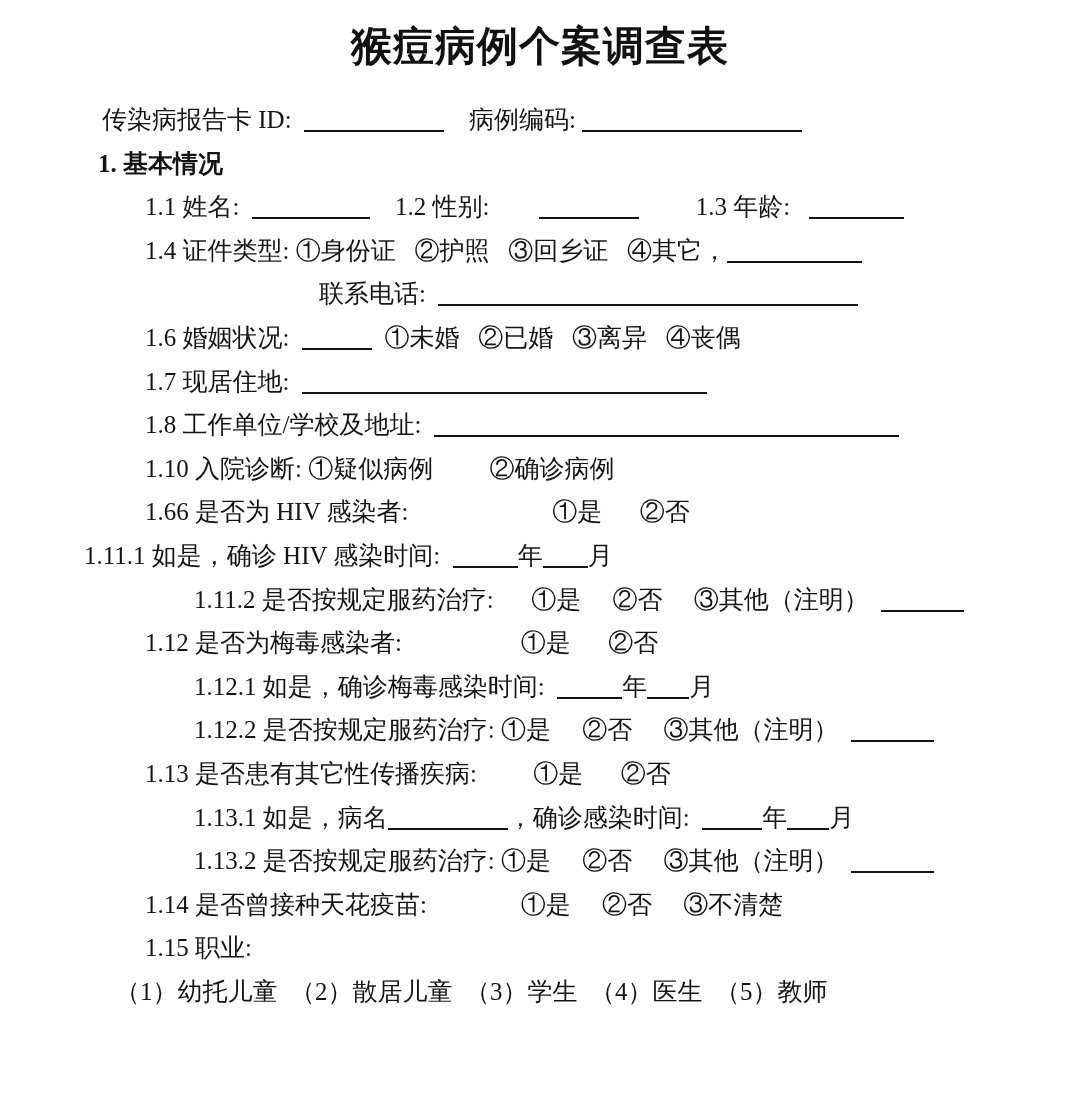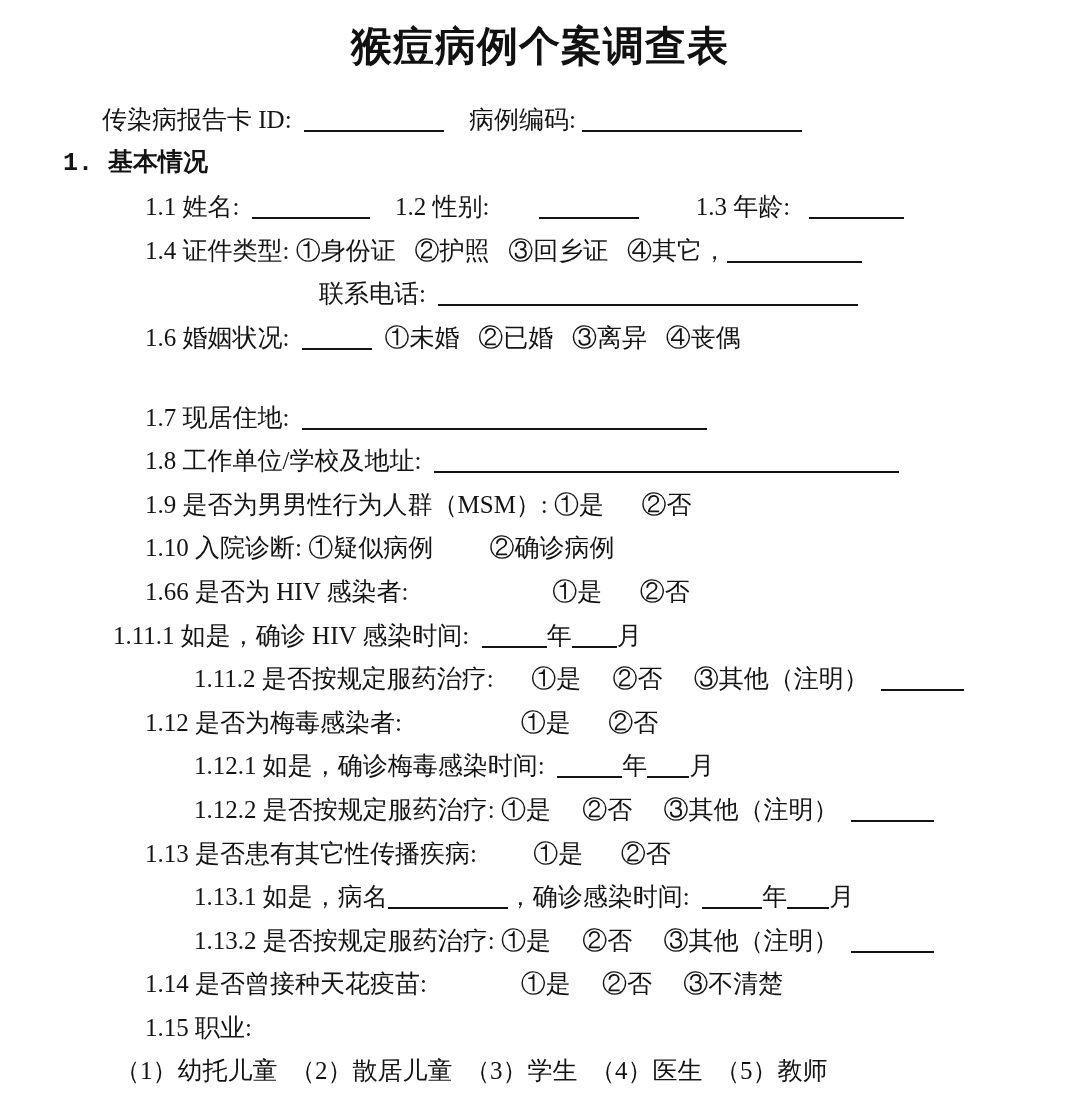--- a/index.html
+++ b/index.html
@@ -55,31 +55,30 @@
     vertical-align: -4px;
   }
 </style>
 </head>
 <body>
 
 <div class="doc">
   <h1 class="title">猴痘病例个案调查表</h1>
   <div class="lines">
       <div class="line" style="padding-left: 102px;"><span class="run">传染病报告卡 ID:  </span><span class="u" style="width: 140px; border-bottom-color: rgb(20, 20, 20);"></span><span class="run">    病例编码: </span><span class="u" style="width: 220px; border-bottom-color: rgb(20, 20, 20);"></span></div>
-      <div class="line bold" style="padding-left: 63px; font-family: Liberation Mono, monospace;"><span class="run">1. 基本情况</span></div>
+      <div class="line bold" style="padding-left: 98px;"><span class="run">1. 基本情况</span></div>
       <div class="line" style="padding-left: 145px;"><span class="run">1.1 姓名:  </span><span class="u" style="width: 118px; border-bottom-color: rgb(20, 20, 20);"></span><span class="run">    1.2 性别:        </span><span class="u" style="width: 100px; border-bottom-color: rgb(20, 20, 20);"></span><span class="run">         1.3 年龄:   </span><span class="u" style="width: 95px; border-bottom-color: rgb(20, 20, 20);"></span></div>
       <div class="line" style="padding-left: 145px;"><span class="run">1.4 证件类型: ①身份证   ②护照   ③回乡证   ④其它，</span><span class="u" style="width: 135px; border-bottom-color: rgb(20, 20, 20);"></span></div>
       <div class="line" style="padding-left: 319px;"><span class="run">联系电话:  </span><span class="u" style="width: 420px; border-bottom-color: rgb(20, 20, 20);"></span></div>
       <div class="line" style="padding-left: 145px;"><span class="run">1.6 婚姻状况:  </span><span class="u" style="width: 70px; border-bottom-color: rgb(20, 20, 20);"></span><span class="run">  ①未婚   ②已婚   ③离异   ④丧偶</span></div>
-      <div class="line" style=" margin-top: 36px;"><span class="run">1.7 现居住地:  </span><span class="u" style="width: 405px; border-bottom-color: rgb(20, 20, 20);"></span></div>
+      <div class="line" style=""><span class="run">1.7 现居住地:  </span><span class="u" style="width: 405px; border-bottom-color: rgb(20, 20, 20);"></span></div>
       <div class="line" style="padding-left: 145px;"><span class="run">1.8 工作单位/学校及地址:  </span><span class="u" style="width: 465px; border-bottom-color: rgb(20, 20, 20);"></span></div>
-      <div class="line" style="padding-left: 145px;"><span class="run">1.9 是否为男男性行为人群（MSM）: ①是      ②否</span></div>
       <div class="line" style="padding-left: 145px;"><span class="run">1.10 入院诊断: ①疑似病例         ②确诊病例</span></div>
       <div class="line" style="padding-left: 145px;"><span class="run">1.66 是否为 HIV 感染者:                       ①是      ②否</span></div>
-      <div class="line" style="padding-left: 113px;"><span class="run">1.11.1 如是，确诊 HIV 感染时间:  </span><span class="u" style="width: 65px; border-bottom-color: rgb(20, 20, 20);"></span><span class="run">年</span><span class="u" style="width: 45px; border-bottom-color: rgb(20, 20, 20);"></span><span class="run">月</span></div>
+      <div class="line" style="padding-left: 84px;"><span class="run">1.11.1 如是，确诊 HIV 感染时间:  </span><span class="u" style="width: 65px; border-bottom-color: rgb(20, 20, 20);"></span><span class="run">年</span><span class="u" style="width: 45px; border-bottom-color: rgb(20, 20, 20);"></span><span class="run">月</span></div>
       <div class="line" style="padding-left: 194px;"><span class="run">1.11.2 是否按规定服药治疗:      ①是     ②否     ③其他（注明）  </span><span class="u" style="width: 83px; border-bottom-color: rgb(20, 20, 20);"></span></div>
       <div class="line" style="padding-left: 145px;"><span class="run">1.12 是否为梅毒感染者:                   ①是      ②否</span></div>
       <div class="line" style="padding-left: 194px;"><span class="run">1.12.1 如是，确诊梅毒感染时间:  </span><span class="u" style="width: 65px; border-bottom-color: rgb(20, 20, 20);"></span><span class="run">年</span><span class="u" style="width: 42px; border-bottom-color: rgb(20, 20, 20);"></span><span class="run">月</span></div>
       <div class="line" style="padding-left: 194px;"><span class="run">1.12.2 是否按规定服药治疗: ①是     ②否     ③其他（注明）  </span><span class="u" style="width: 83px; border-bottom-color: rgb(20, 20, 20);"></span></div>
       <div class="line" style="padding-left: 145px;"><span class="run">1.13 是否患有其它性传播疾病:         ①是      ②否</span></div>
       <div class="line" style="padding-left: 194px;"><span class="run">1.13.1 如是，病名</span><span class="u" style="width: 120px; border-bottom-color: rgb(20, 20, 20);"></span><span class="run">，确诊感染时间:  </span><span class="u" style="width: 60px; border-bottom-color: rgb(20, 20, 20);"></span><span class="run">年</span><span class="u" style="width: 42px; border-bottom-color: rgb(20, 20, 20);"></span><span class="run">月</span></div>
       <div class="line" style="padding-left: 194px;"><span class="run">1.13.2 是否按规定服药治疗: ①是     ②否     ③其他（注明）  </span><span class="u" style="width: 83px; border-bottom-color: rgb(20, 20, 20);"></span></div>
       <div class="line" style="padding-left: 145px;"><span class="run">1.14 是否曾接种天花疫苗:               ①是     ②否     ③不清楚</span></div>
       <div class="line" style="padding-left: 145px;"><span class="run">1.15 职业:</span></div>
       <div class="line" style="padding-left: 115px;"><span class="run">（1）幼托儿童  （2）散居儿童  （3）学生  （4）医生  （5）教师</span></div>

